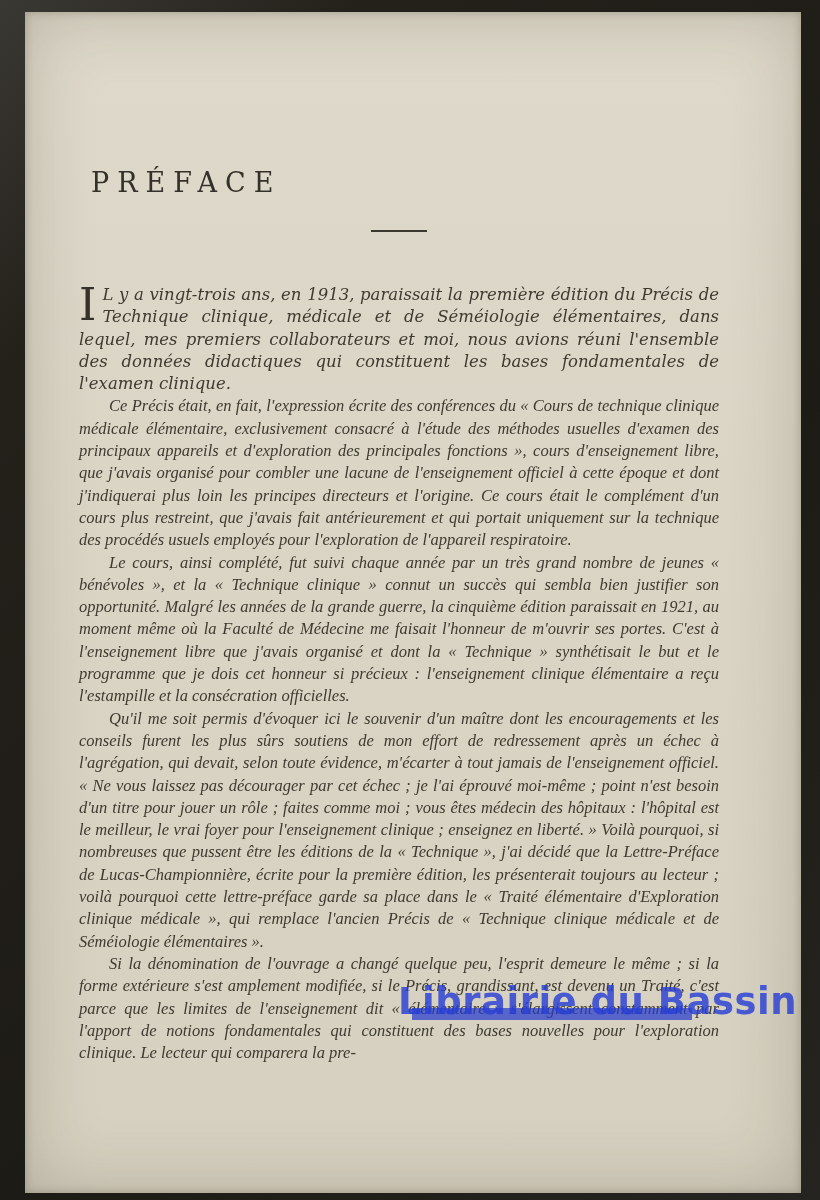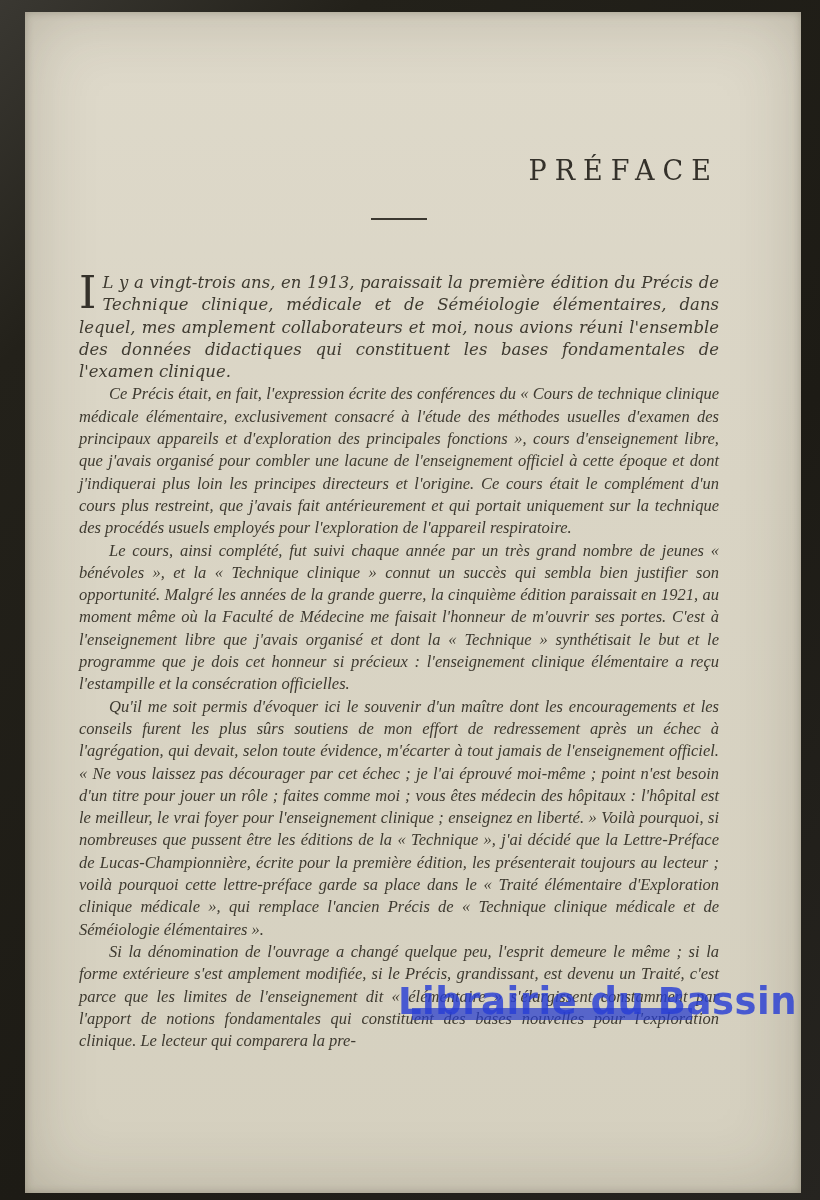--- a/index.html
+++ b/index.html
@@ -21,22 +21,22 @@
     left: 25px;
     top: 12px;
     right: 19px;
     bottom: 7px;
     background: linear-gradient(180deg, #ded9ca 0%, #dad5c5 40%, #d5d0bf 100%);
     box-shadow: inset 0 0 70px rgba(60,50,30,0.22), inset 0 0 8px rgba(40,35,20,0.25);
     padding: 143px 82px 40px 54px;
     box-sizing: border-box;
   }
   .title {
-    margin: 0;
-    text-align: right;
+    margin: 12px;
+    text-align: left;
     font-size: 27px;
     font-weight: 500;
     letter-spacing: 8px;
     color: #34312a;
     font-style: normal;
   }
   .title-rule {
     width: 56px;
     height: 2px;
     background: #3b3830;
@@ -93,21 +93,21 @@
 </head>
 <body>
 
 <div class="photo">
   <div class="page">
 
     <h1 class="title">PRÉFACE</h1>
     <div class="title-rule"></div>
 
     <div class="body-text">
-      <p><span class="dropcap">I</span><span>L y a vingt-trois ans, en 1913, paraissait la première édition du Précis de Technique clinique, médicale et de Séméiologie élémentaires, dans lequel, mes amplement collaborateurs et moi, nous avions réuni l'ensemble des données didactiques qui constituent les bases fondamentales de l'examen clinique.</span></p>
+      <p><span class="dropcap">I</span><span>L y a vingt-trois ans, en 1913, paraissait la première édition du Précis de Technique clinique, médicale et de Séméiologie élémentaires, dans lequel, mes premiers collaborateurs et moi, nous avions réuni l'ensemble des données didactiques qui constituent les bases fondamentales de l'examen clinique.</span></p>
       <p class="indent">Ce Précis était, en fait, l'expression écrite des conférences du « Cours de technique clinique médicale élémentaire, exclusivement consacré à l'étude des méthodes usuelles d'examen des principaux appareils et d'exploration des principales fonctions », cours d'enseignement libre, que j'avais organisé pour combler une lacune de l'enseignement officiel à cette époque et dont j'indiquerai plus loin les principes directeurs et l'origine. Ce cours était le complément d'un cours plus restreint, que j'avais fait antérieurement et qui portait uniquement sur la technique des procédés usuels employés pour l'exploration de l'appareil respiratoire.</p>
       <p class="indent">Le cours, ainsi complété, fut suivi chaque année par un très grand nombre de jeunes « bénévoles », et la « Technique clinique » connut un succès qui sembla bien justifier son opportunité. Malgré les années de la grande guerre, la cinquième édition paraissait en 1921, au moment même où la Faculté de Médecine me faisait l'honneur de m'ouvrir ses portes. C'est à l'enseignement libre que j'avais organisé et dont la « Technique » synthétisait le but et le programme que je dois cet honneur si précieux : l'enseignement clinique élémentaire a reçu l'estampille et la consécration officielles.</p>
       <p class="indent">Qu'il me soit permis d'évoquer ici le souvenir d'un maître dont les encouragements et les conseils furent les plus sûrs soutiens de mon effort de redressement après un échec à l'agrégation, qui devait, selon toute évidence, m'écarter à tout jamais de l'enseignement officiel. « Ne vous laissez pas décourager par cet échec ; je l'ai éprouvé moi-même ; point n'est besoin d'un titre pour jouer un rôle ; faites comme moi ; vous êtes médecin des hôpitaux : l'hôpital est le meilleur, le vrai foyer pour l'enseignement clinique ; enseignez en liberté. » Voilà pourquoi, si nombreuses que pussent être les éditions de la « Technique », j'ai décidé que la Lettre-Préface de Lucas-Championnière, écrite pour la première édition, les présenterait toujours au lecteur ; voilà pourquoi cette lettre-préface garde sa place dans le « Traité élémentaire d'Exploration clinique médicale », qui remplace l'ancien Précis de « Technique clinique médicale et de Séméiologie élémentaires ».</p>
       <p class="indent">Si la dénomination de l'ouvrage a changé quelque peu, l'esprit demeure le même ; si la forme extérieure s'est amplement modifiée, si le Précis, grandissant, est devenu un Traité, c'est parce que les limites de l'enseignement dit « élémentaire » s'élargissent constamment par l'apport de notions fondamentales qui constituent des bases nouvelles pour l'exploration clinique. Le lecteur qui comparera la pre-</p>
     </div>
 
   </div>
 
   <div class="watermark">
     <div class="watermark-bar"></div>

